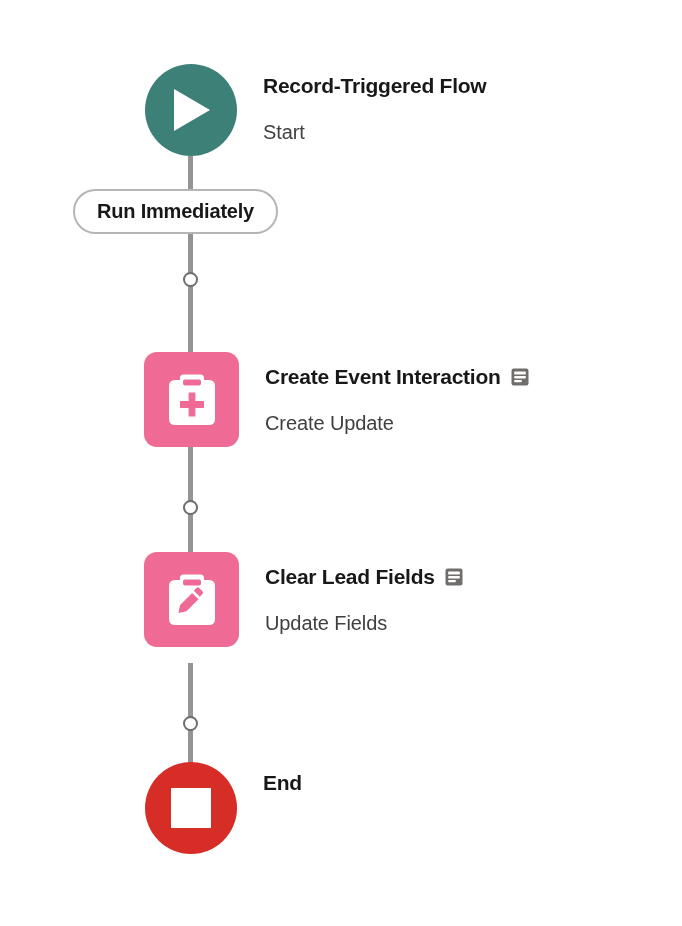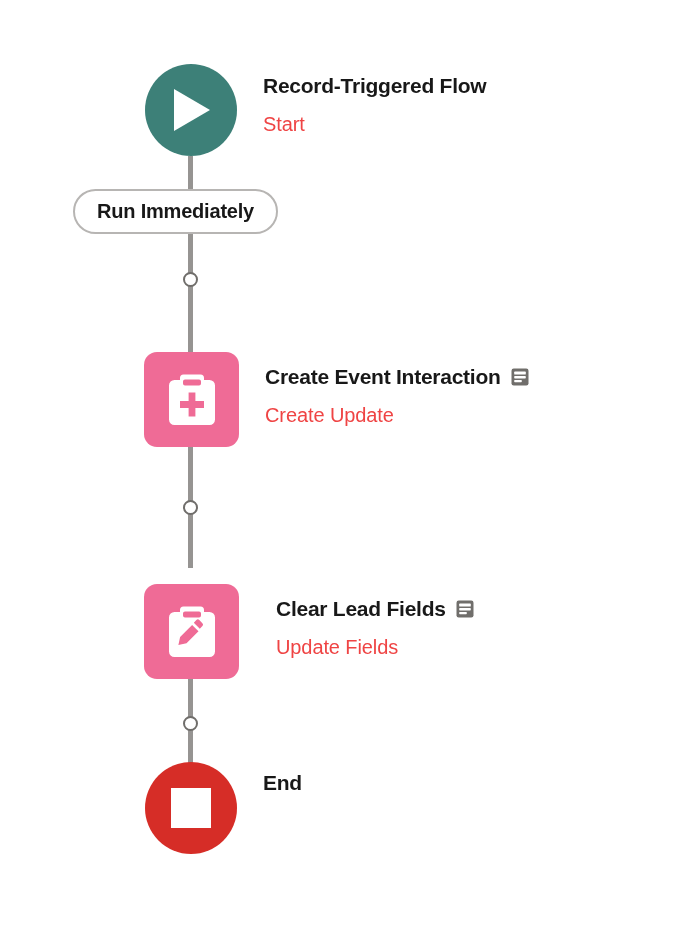--- a/index.html
+++ b/index.html
@@ -106,23 +106,23 @@
   .node-title {
     font-size: 21px;
     font-weight: bold;
     color: #181818;
     letter-spacing: -0.25px;
     line-height: 1.22;
   }
   .node-subtitle {
     font-size: 20px;
     font-weight: normal;
-    color: #ef4444;
+    color: #404040;
     line-height: 1.3;
-    margin-top: 12px;
+    margin-top: 20px;
     letter-spacing: -0.1px;
   }
 
   
   .badge-icon {
     display: inline-flex;
     flex: 0 0 auto;
     width: 20px;
     height: 20px;
   }
@@ -176,21 +176,21 @@
           <rect x="1.5" y="1.5" width="17" height="17" rx="2.2" fill="#706e6b"></rect>
           <rect x="4.2" y="4.6" width="11.6" height="3" rx="0.7" fill="#ffffff"></rect>
           <rect x="4.2" y="9.1" width="11.6" height="2.4" rx="0.7" fill="#ffffff"></rect>
           <rect x="4.2" y="12.9" width="7.6" height="2.4" rx="0.7" fill="#ffffff"></rect>
         </svg>
       </div>
       <span class="node-subtitle">Create Update</span>
     </div>
   </div>
 
-  <div class="node" style="top:584px; left:144px;gap:11px;">
+  <div class="node" style="top:552px; left:144px;">
     <div class="node-square" style="background:#ef6b96;">
       <svg width="56" height="58" viewBox="0 0 56 58" aria-hidden="true">
         <path fill="#ffffff" fill-rule="evenodd" d="M19.5 3.5h17a3.5 3.5 0 0 1 3.5 3.5v2h5.5A5.5 5.5 0 0 1 51 14.5v34A5.5 5.5 0 0 1 45.5 54h-35A5.5 5.5 0 0 1 5 48.5v-34A5.5 5.5 0 0 1 10.5 9H16V7a3.5 3.5 0 0 1 3.5-3.5zm1.5 5.1a2 2 0 0 0-2 2v1.9a2 2 0 0 0 2 2h14a2 2 0 0 0 2-2v-1.9a2 2 0 0 0-2-2h-14zM38.4 20.2l-3.1-3.1a2 2 0 0 0-2.9 0l-2.6 2.6 6 6 2.6-2.6a2 2 0 0 0 0-2.9zM28.1 21.9l-12 12L14.4 42l8.1-1.7 12-12-6.4-6.4z"></path>
       </svg>
     </div>
     <div class="node-text text-pad-elem">
       <div class="title-row">
         <span class="node-title">Clear Lead Fields</span>
         <svg class="badge-icon" viewBox="0 0 20 20" aria-hidden="true">
           <rect x="1.5" y="1.5" width="17" height="17" rx="2.2" fill="#706e6b"></rect>

